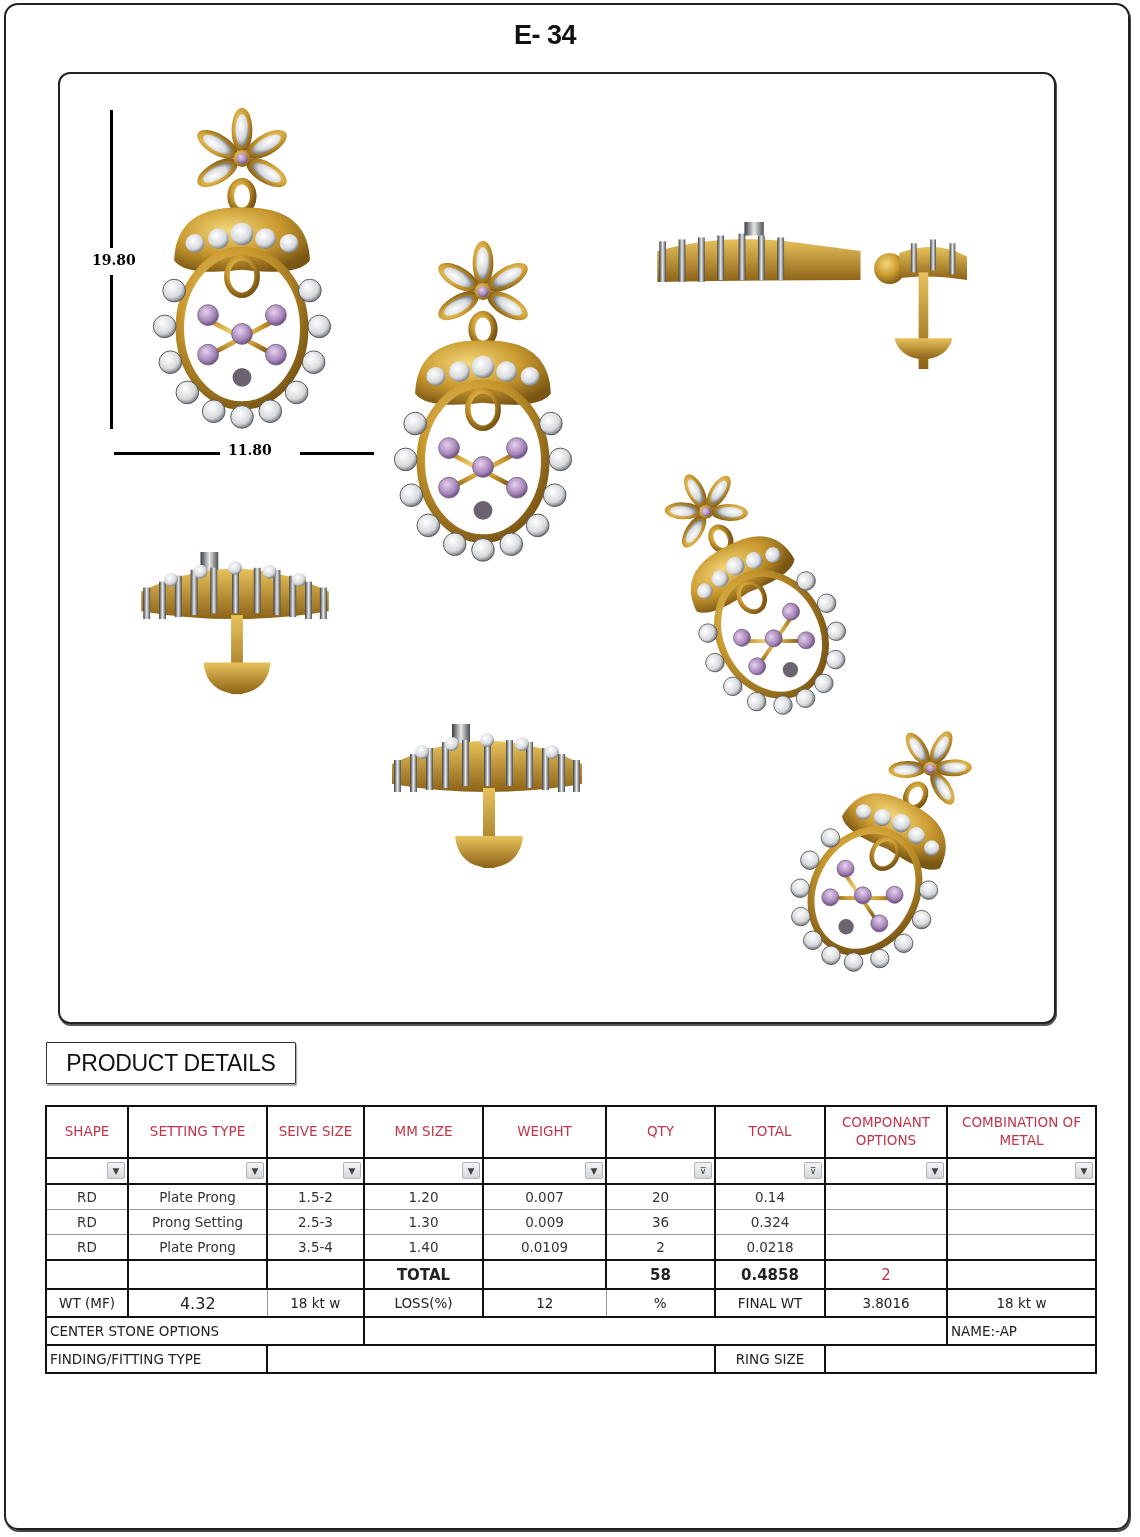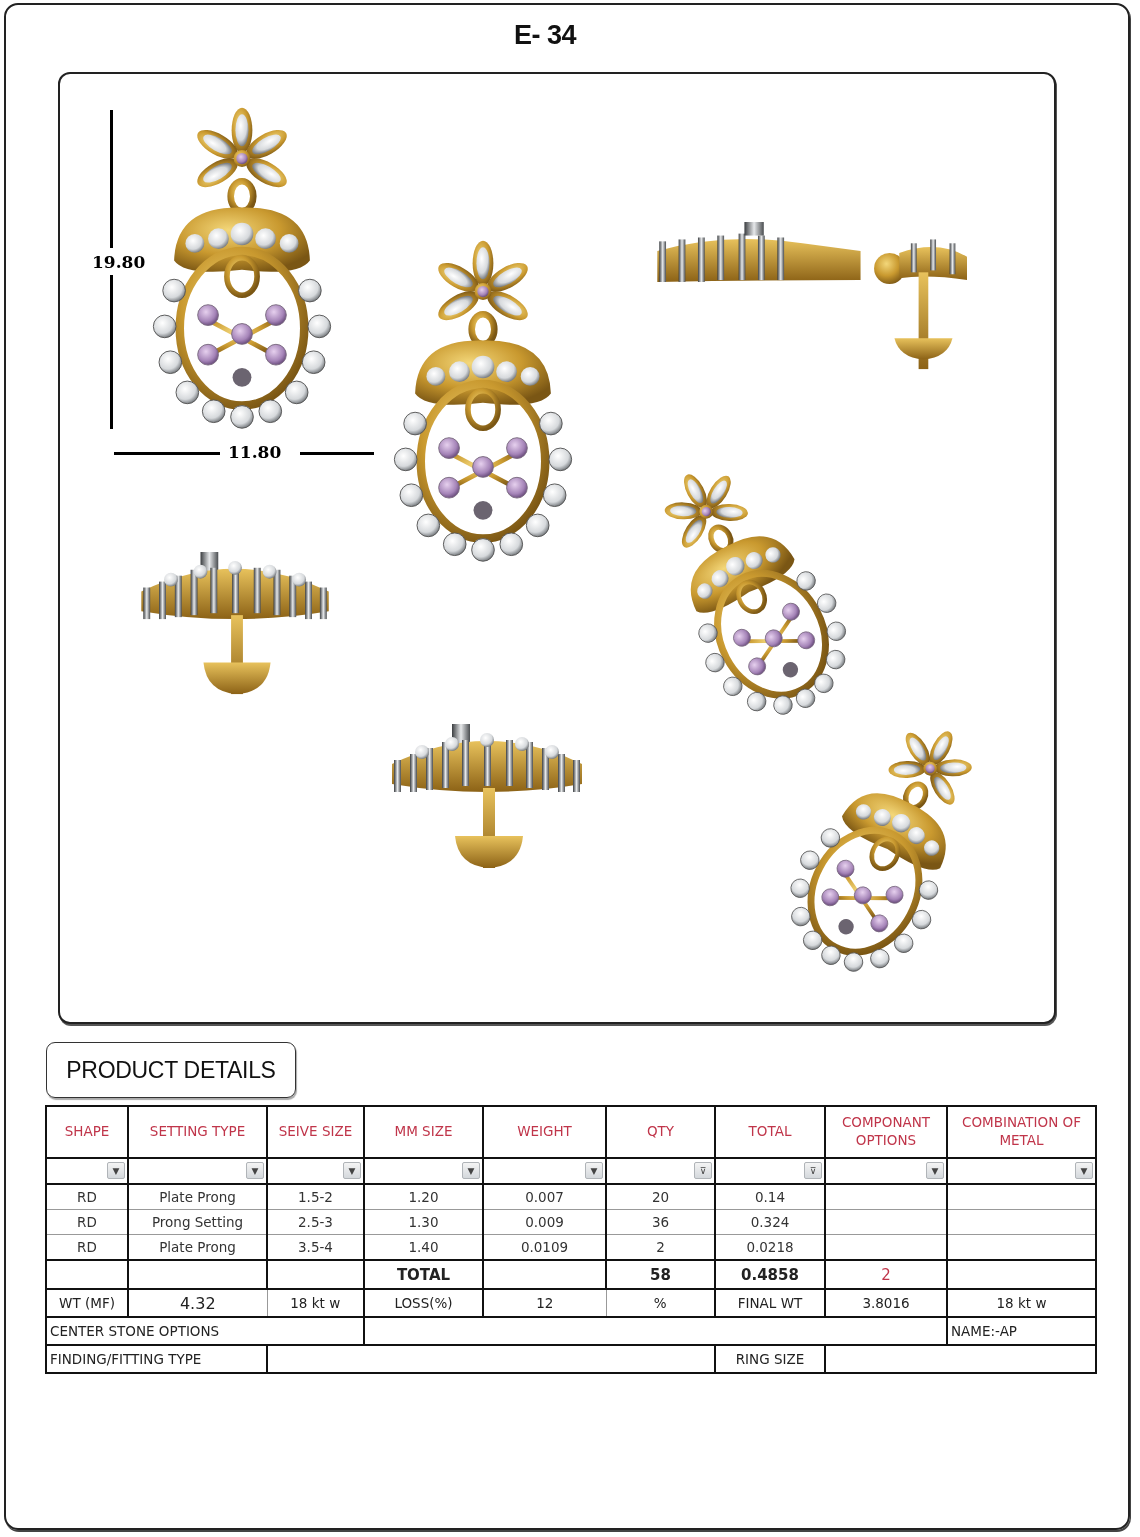--- a/index.html
+++ b/index.html
@@ -5,25 +5,25 @@
   html, body { margin: 0; padding: 0; background: #ffffff; }
   body { width: 1140px; height: 1537px; position: relative; overflow: hidden; font-family: "Liberation Sans", sans-serif; }
 
   .outer-frame { position: absolute; left: 4px; top: 3px; width: 1126px; height: 1527px; border: 2px solid #222; border-radius: 14px; box-shadow: 1px 2px 0 #444; box-sizing: border-box; }
   .title { position: absolute; left: 0; width: 1090px; top: 20px; text-align: center; font-size: 27px; font-weight: bold; color: #111; letter-spacing: -0.5px; }
 
   .image-panel { position: absolute; left: 58px; top: 72px; width: 998px; height: 952px; border: 2px solid #222; border-radius: 12px; box-shadow: 1px 2px 0 #555; box-sizing: border-box; background: #fff; }
 
   .dim-v-line { position: absolute; left: 110px; width: 3px; background: #000; }
   .dim-h-line { position: absolute; top: 452px; height: 3px; background: #000; }
-  .dim-label { position: absolute; font-family: "DejaVu Serif", serif; font-weight: bold; font-size: 17px; color: #000; }
+  .dim-label { position: absolute; font-family: "DejaVu Serif", serif; font-weight: bold; font-size: 14px; color: #000; }
 
   .jewel { position: absolute; }
 
-  .section-title { position: absolute; left: 46px; top: 1042px; width: 250px; height: 56px; border: 1.5px solid #333; border-radius: 9px; box-shadow: 1px 2px 1px #aaa; box-sizing: border-box; font-size: 23px; color: #111; display: flex; align-items: center; justify-content: center; letter-spacing: -0.3px; }
+  .section-title { position: absolute; left: 46px; top: 1042px; width: 250px; height: 42px; border: 1.5px solid #333; border-radius: 1px; box-shadow: 1px 2px 1px #aaa; box-sizing: border-box; font-size: 23px; color: #111; display: flex; align-items: center; justify-content: center; letter-spacing: -0.3px; }
 
   table.details { position: absolute; left: 45px; top: 1105px; border-collapse: collapse; width: 1050px; table-layout: fixed; font-family: "DejaVu Sans", sans-serif; }
   table.details td { border: 1px solid #999; font-size: 13.5px; color: #333; text-align: center; padding: 0; height: 24px; overflow: hidden; white-space: nowrap; }
   table.details tr.hdr td { height: 50px; color: #c0354a; font-size: 13.5px; white-space: normal; line-height: 1.3; border: 2px solid #111; }
   table.details tr.filter td { height: 24px; border-left: 2px solid #111; border-right: 2px solid #111; border-bottom: 2px solid #111; position: relative; }
   .filter-btn { position: absolute; right: 2px; top: 3px; width: 18px; height: 17px; background: linear-gradient(#f4f4f4, #d4d8dc); border: 1px solid #b0b4b8; border-radius: 2px; box-sizing: border-box; display: flex; align-items: center; justify-content: center; font-size: 9px; color: #444; }
   table.details tr.data td { border-left: 2px solid #111; border-right: 2px solid #111; height: 24px; margin-left: 24px; }
   table.details tr.total td { border: 2px solid #111; height: 27px; font-weight: bold; color: #222; font-size: 15px; }
   table.details tr.blank td { border-left: 1px solid #ccc; border-right: 1px solid #ccc; border-top: 2px solid #111; height: 27px; }
   table.details tr.wt td { height: 26px; color: #222; }

